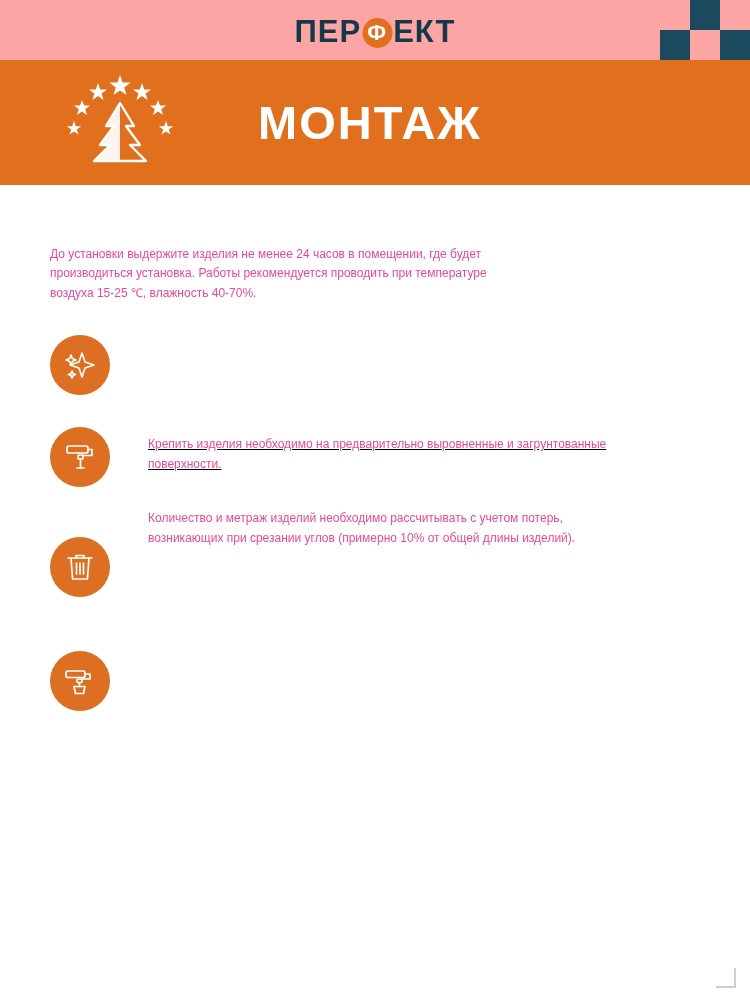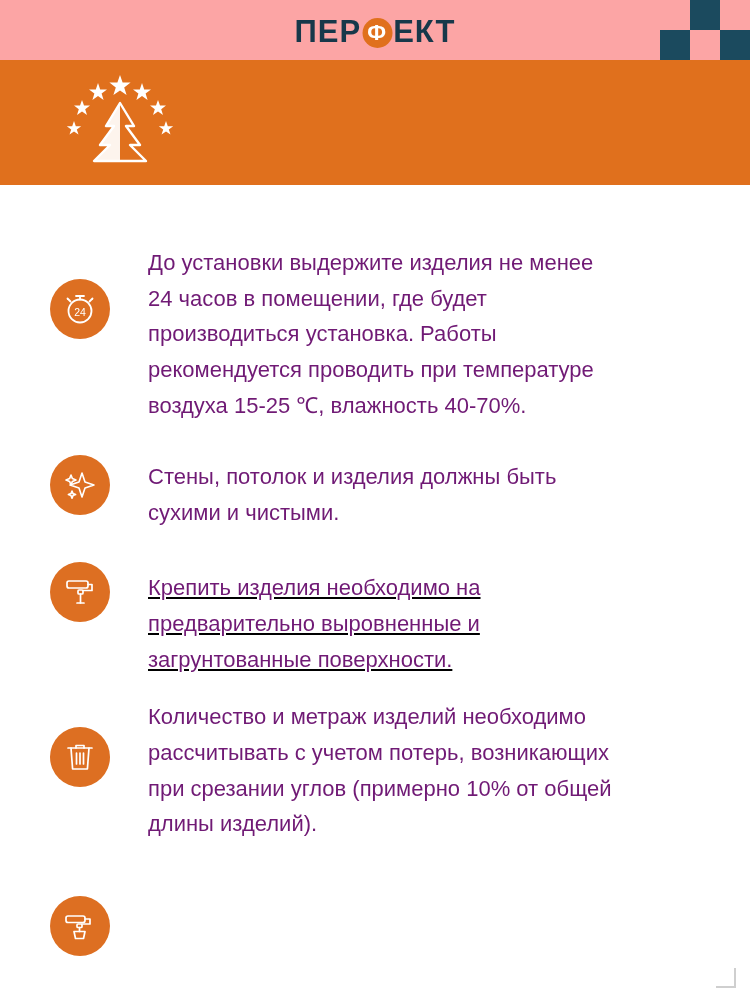--- a/index.html
+++ b/index.html
@@ -104,22 +104,22 @@
     width: 60px;
     height: 60px;
     border-radius: 50%;
     background: #dd6f22;
     display: flex;
     align-items: center;
     justify-content: center;
     margin-right: 38px;
   }
   .row-text {
-    color: #701a75;
-    font-size: 22px;
+    color: #ec4899;
+    font-size: 12px;
     line-height: 1.62;
     max-width: 465px;
     padding-top: 2px;
   }
 
   
   .row.r1 .icon-circle { margin-top: 36px; }
   .row.r2 .icon-circle { margin-top: 8px; }
   .row.r2 .row-text { padding-top: 12px; }
   .row.r3 .icon-circle { margin-top: 6px; }
@@ -183,51 +183,39 @@
         <polygon points="14,48 15.8,53.2 21.2,53.2 16.8,56.4 18.5,61.6 14,58.4 9.5,61.6 11.2,56.4 6.8,53.2 12.2,53.2"></polygon>
         <polygon points="106,48 107.8,53.2 113.2,53.2 108.8,56.4 110.5,61.6 106,58.4 101.5,61.6 103.2,56.4 98.8,53.2 104.2,53.2"></polygon>
       </g>
 
       <g stroke="#ffffff" stroke-width="2.4" fill="none" stroke-linejoin="round">
         <path d="M60 30 L46 53 L54 53 L40 72 L50 72 L34 88 L86 88 L70 72 L80 72 L66 53 L74 53 Z"></path>
       </g>
       <path d="M60 30 L46 53 L54 53 L40 72 L50 72 L34 88 L60 88 Z" fill="#ffffff" opacity="0.92"></path>
     </svg>
   </div>
+  <div class="header-title">МОНТАЖ</div>
 </div>
 
 <div class="content">
 
   <div class="row r1">
-    <div class="icon-circle">
-      <svg viewBox="0 0 40 40" width="40" height="40" aria-hidden="true">
-        <g stroke="#ffffff" stroke-width="1.8" fill="none" stroke-linecap="round">
-          <circle cx="20" cy="22" r="11.5"></circle>
-          <path d="M16 7 h8"></path>
-          <path d="M20 7 v3.5"></path>
-          <path d="M29.5 12.5 l3 -3"></path>
-          <path d="M10.5 12.5 l-3 -3"></path>
-        </g>
-        <text x="20" y="26.5" text-anchor="middle" fill="#ffffff" font-size="10.5" font-family="Liberation Sans, sans-serif">24</text>
-      </svg>
-    </div>
     <div class="row-text">До установки выдержите изделия не менее 24 часов в помещении, где будет производиться установка. Работы рекомендуется проводить при температуре воздуха 15-25 ℃, влажность 40-70%.</div>
   </div>
 
   <div class="row r2">
     <div class="icon-circle">
       <svg viewBox="0 0 40 40" width="40" height="40" aria-hidden="true">
         <g stroke="#ffffff" stroke-width="1.6" fill="none" stroke-linejoin="round">
           <path d="M22 8 L25 17 L34 20 L25 23 L22 32 L19 23 L10 20 L19 17 Z"></path>
           <path d="M11 10 L12.4 13.6 L16 15 L12.4 16.4 L11 20 L9.6 16.4 L6 15 L9.6 13.6 Z"></path>
           <path d="M12 26 L13 28.6 L15.6 29.6 L13 30.6 L12 33.2 L11 30.6 L8.4 29.6 L11 28.6 Z"></path>
         </g>
       </svg>
     </div>
-    <div class="row-text">Стены, потолок и изделия должны быть сухими и чистыми.</div>
   </div>
 
   <div class="row r3">
     <div class="icon-circle">
       <svg viewBox="0 0 40 40" width="40" height="40" aria-hidden="true">
         <g stroke="#ffffff" stroke-width="1.7" fill="none" stroke-linejoin="round" stroke-linecap="round">
           <rect x="7" y="9" width="21" height="7" rx="2"></rect>
           <path d="M28 12.5 h4 v6 h-9"></path>
           <rect x="18" y="18" width="5" height="4" rx="1"></rect>
           <path d="M20.5 22 v9"></path>

